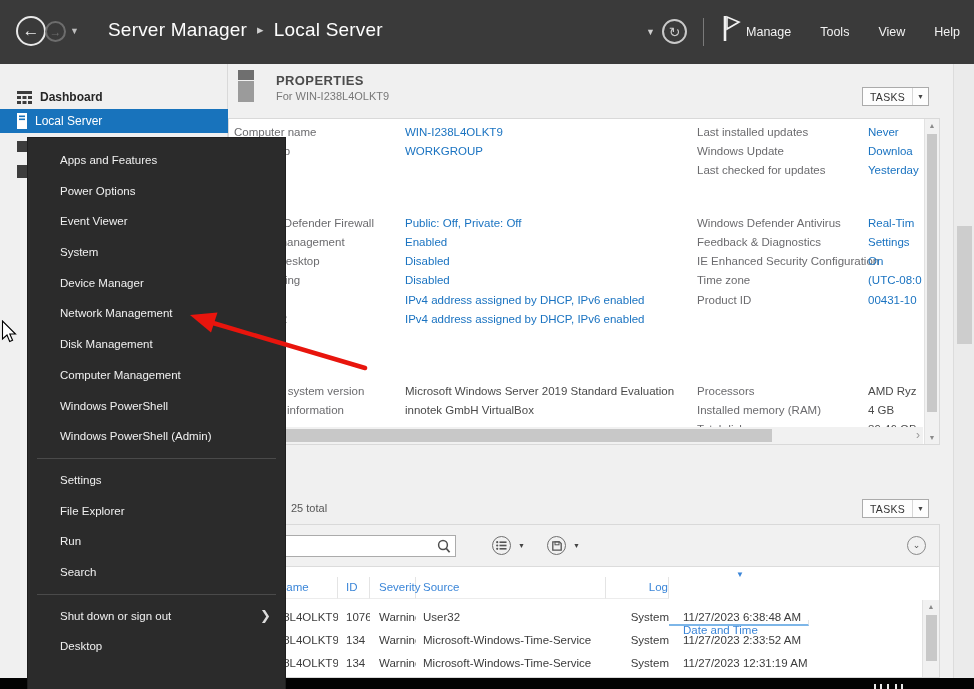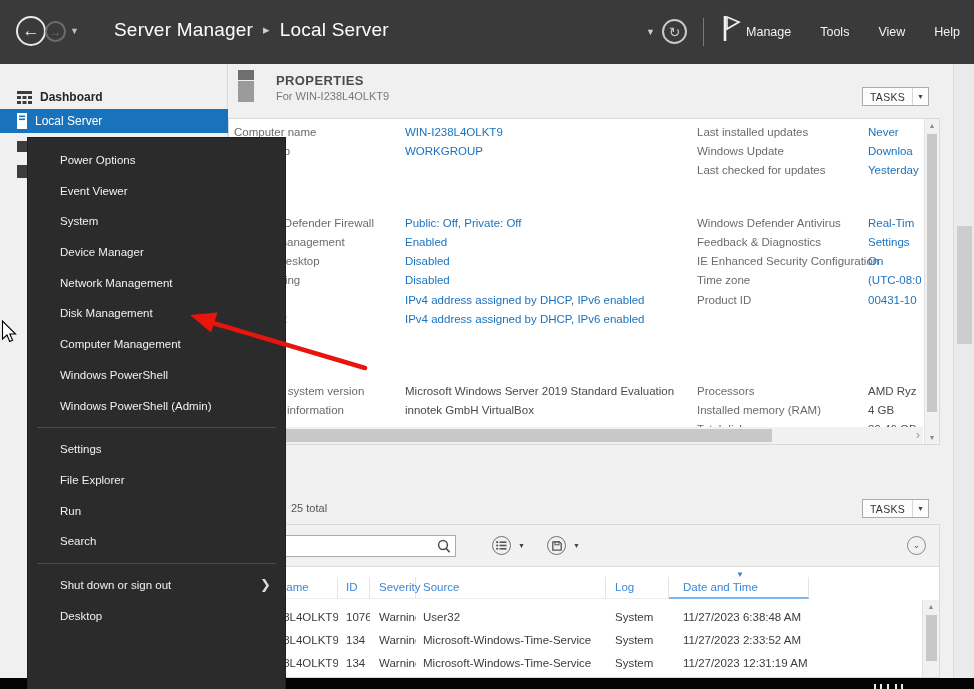--- a/index.html
+++ b/index.html
@@ -8,21 +8,21 @@
     background:#f0f0f0; font-family:"Liberation Sans","DejaVu Sans",sans-serif;
     font-size:11.5px; color:#3c3c3c; }
   .abs{ position:absolute; }
 
   
   .topbar{ position:absolute; inset:0 0 auto 0; height:64px; background:#3a3a3a; color:#fff; z-index:4; }
   .navcircle{ position:absolute; border-radius:50%; display:flex; align-items:center; justify-content:center; }
   .back{ left:16px; top:16px; width:30px; height:30px; border:2px solid #e9e9e9; color:#e9e9e9; font-size:17px; }
   .fwd{ left:45px; top:21px; width:21px; height:21px; border:2px solid #6d6d6d; color:#6d6d6d; font-size:12px; }
   .nav-caret{ left:70px; top:26px; color:#bdbdbd; font-size:9px; }
-  .titleline{ position:absolute; left:114px; top:19px; font-size:19px; color:#fdfdfd; letter-spacing:.2px;text-align:right; }
+  .titleline{ position:absolute; left:108px; top:19px; font-size:19px; color:#fdfdfd; letter-spacing:.2px;text-align:right; }
   .titleline .sep{ color:#cfcfcf; font-size:13px; margin:0 10px; vertical-align:2px; }
   .tb-right-caret{ left:646px; top:27px; color:#cfcfcf; font-size:9px; }
   .refresh{ left:662px; top:19px; width:25px; height:25px; border:2px solid #c9c9c9; color:#c9c9c9; font-size:14px; }
   .tb-divider{ left:703px; top:18px; width:1px; height:28px; background:#7a7a7a; }
   .flag{ left:720px; top:13px; }
   .menubar{ position:absolute; right:14px; top:25px; display:flex; gap:29px; font-size:12.5px; color:#f2f2f2; }
   .menubar span{ cursor:default; }
 
   
   .sidebar{ position:absolute; left:0; top:64px; width:228px; bottom:0; background:#f0f0f0; border-right:1px solid #d9d9d9; }
@@ -63,23 +63,23 @@
   .search-box input{ position:absolute; left:3px; top:1px; width:196px; height:18px; border:none; outline:none; font-size:11px; background:transparent; }
   .round-btn{ position:absolute; width:19px; height:19px; border:1px solid #6f6f6f; border-radius:50%;
     display:flex; align-items:center; justify-content:center; color:#555; }
   .small-caret{ position:absolute; color:#444; font-size:7px; }
   .evt-table-head{ position:absolute; left:1px; top:52px; height:22px; display:flex; font-size:11.5px; color:#3b86d8; }
   .evt-table-head .hc{ border-right:1px solid #e4e4e4; border-bottom:1px solid #ececec; padding-top:4px; }
   .evt-row{ position:absolute; left:1px; height:23px; display:flex; font-size:11.5px; color:#3c3c3c; }
   .evt-row .c{ padding-top:5px; white-space:nowrap; overflow:hidden; }
   .cw0{ width:108px; padding-left:11px; } .cw1{ width:32px; padding-left:8px; }
   .cw2{ width:46px; padding-left:9px; } .cw3{ width:190px; padding-left:7px; }
-  .cw4{ width:63px; padding-left:9px; } .cw5{ width:140px; padding-left:14px; }
+  .cw4{ width:63px; padding-left:9px;text-align:right; } .cw5{ width:140px; padding-left:14px; }
   .sort-tri{ position:absolute; left:507px; top:46px; color:#3b86d8; font-size:8px; line-height:8px; }
-  .date-underline{ border-bottom:2px solid #7db6e8 !important; }
+  .date-underline{ border-bottom:2px solid #7db6e8 !important;margin-top:43px; }
 
   
   .winx{ position:absolute; left:28px; top:138px; width:257px; height:551px; background:#2b2b2b; z-index:50;
     padding-top:7px; box-shadow:0 0 0 1px #1f1f1f; }
   .winx-item{ height:30.7px; line-height:30.7px; padding-left:32px; color:#f0f0f0; font-size:11.5px; position:relative; cursor:default; }
   .winx-sep{ height:1px; background:#4a4a4a; margin:6px 9px; }
   .winx-chevron{ position:absolute; right:14px; top:0; color:#dcdcdc; font-size:13px; }
 
   .taskbar{ position:absolute; left:0; top:678px; width:974px; height:11px; background:#030303; z-index:8; }
   .clock-frag{ position:absolute; top:6px; width:2px; height:5px; background:#e8e8e8; }
@@ -354,20 +354,21 @@
 
   <div class="taskbar">
     <div class="clock-frag" style="left:874px;"></div>
     <div class="clock-frag" style="left:880px;"></div>
     <div class="clock-frag" style="left:887px;"></div>
     <div class="clock-frag" style="left:895px;"></div>
     <div class="clock-frag" style="left:901px;"></div>
   </div>
 
   <div class="winx">
+    <div class="winx-item">Apps and Features</div>
     <div class="winx-item">Power Options</div>
     <div class="winx-item">Event Viewer</div>
     <div class="winx-item">System</div>
     <div class="winx-item">Device Manager</div>
     <div class="winx-item">Network Management</div>
     <div class="winx-item">Disk Management</div>
     <div class="winx-item">Computer Management</div>
     <div class="winx-item">Windows PowerShell</div>
     <div class="winx-item">Windows PowerShell (Admin)</div>
     <div class="winx-sep"></div>

